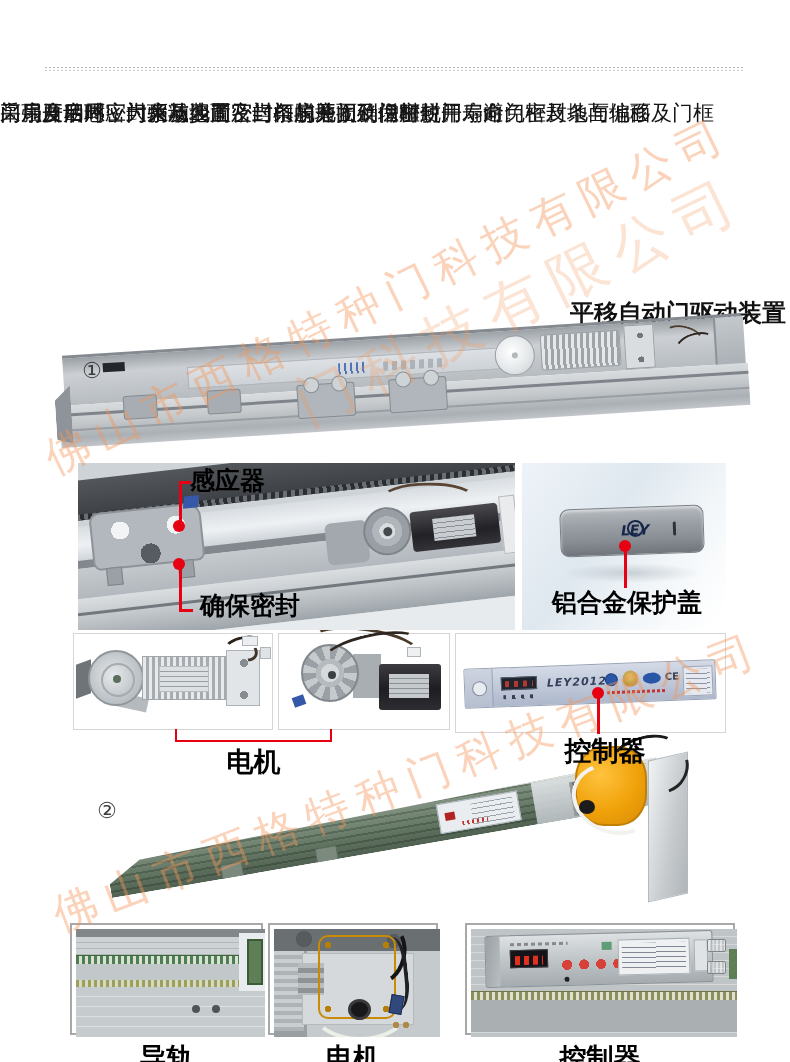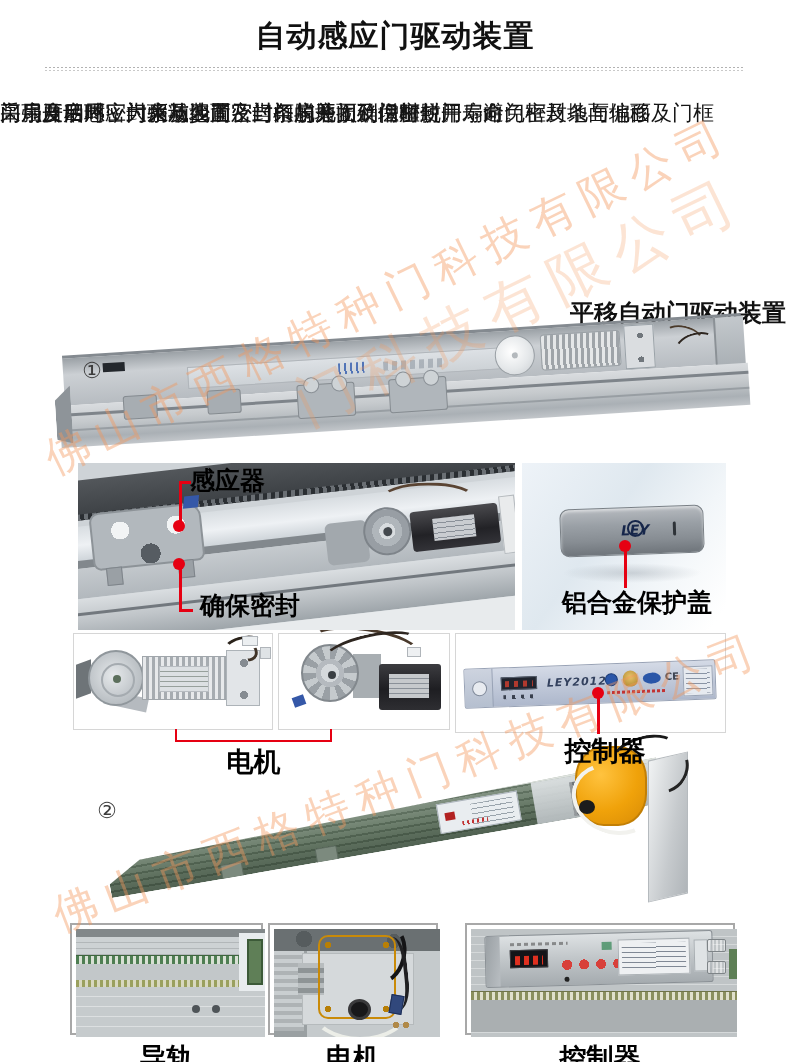--- a/index.html
+++ b/index.html
@@ -116,21 +116,21 @@
   .cover .ley{left:60px;top:14px;font-size:14px;font-weight:bold;font-style:italic;color:#16264a;}
   .cover .ring{left:66px;top:12px;width:17px;height:17px;border:2px solid #16264a;border-radius:50%;}
   .cover .tick{left:112px;top:15px;width:3px;height:14px;background:#2e3338;border-radius:2px;}
   .cover-refl{left:40px;top:100px;width:140px;height:20px;
     background:radial-gradient(ellipse at center,rgba(120,130,140,.3),transparent 70%);}
 
   
   .lbl{font-weight:bold;color:#000;z-index:20;}
   .lbl-sensor{left:190px;top:464px;font-size:25px;}
   .lbl-hanger{left:200px;top:589px;font-size:25px;}
-  .lbl-cover{left:552px;top:586px;width:170px;text-align:center;font-size:25px;}
+  .lbl-cover{left:552px;top:586px;width:170px;text-align:left;font-size:25px;}
   .lbl-motor{left:175px;top:744px;width:157px;text-align:center;font-size:27px;}
   .lbl-ctrl{left:545px;top:733px;width:120px;text-align:center;font-size:27px;}
   .rdot{width:12px;height:12px;border-radius:50%;z-index:21;}
   .rline{z-index:21;}
   .cl-sensor-line{left:179px;top:481px;width:12px;height:46px;border-left:3px solid;border-top:3px solid;}
   .cl-sensor-dot{left:173px;top:520px;}
   .cl-hanger-dot{left:173px;top:558px;}
   .cl-hanger-line{left:179px;top:568px;width:14px;height:44px;border-left:3px solid;border-bottom:3px solid;}
   .cl-cover-dot{left:619px;top:540px;}
   .cl-cover-line{left:624px;top:550px;width:3px;height:38px;border-left:3px solid;}
@@ -301,21 +301,20 @@
   .blbl{top:1040px;font-size:27px;font-weight:bold;text-align:center;color:#000;z-index:20;}
   .blbl1{left:70px;width:193px;}
   .blbl2{left:268px;width:170px;}
   .blbl3{left:465px;width:270px;}
 </style>
 </head>
 <body>
 
 <div id="page">
 
-  <div class="main-title">自动感应门驱动装置</div>
   <div class="divider"></div>
   <div class="intro">
     <div>采用自动感应门驱动装置，当门扇关闭到位时，门扇向门框及地面偏移，</div>
     <div>门扇及四周密封条与地面及门框脱开，确保密封。</div>
     <div>门扇开启时，门扇及四周密封条与地面及门框脱开，避免密封条与地面及门框</div>
     <div>高强度吊环，大大减少了密封条的磨损，增加使用寿命。</div>
   </div>
   <div class="sec-title">平移自动门驱动装置</div>
 
   <div class="marker m1">①</div>

